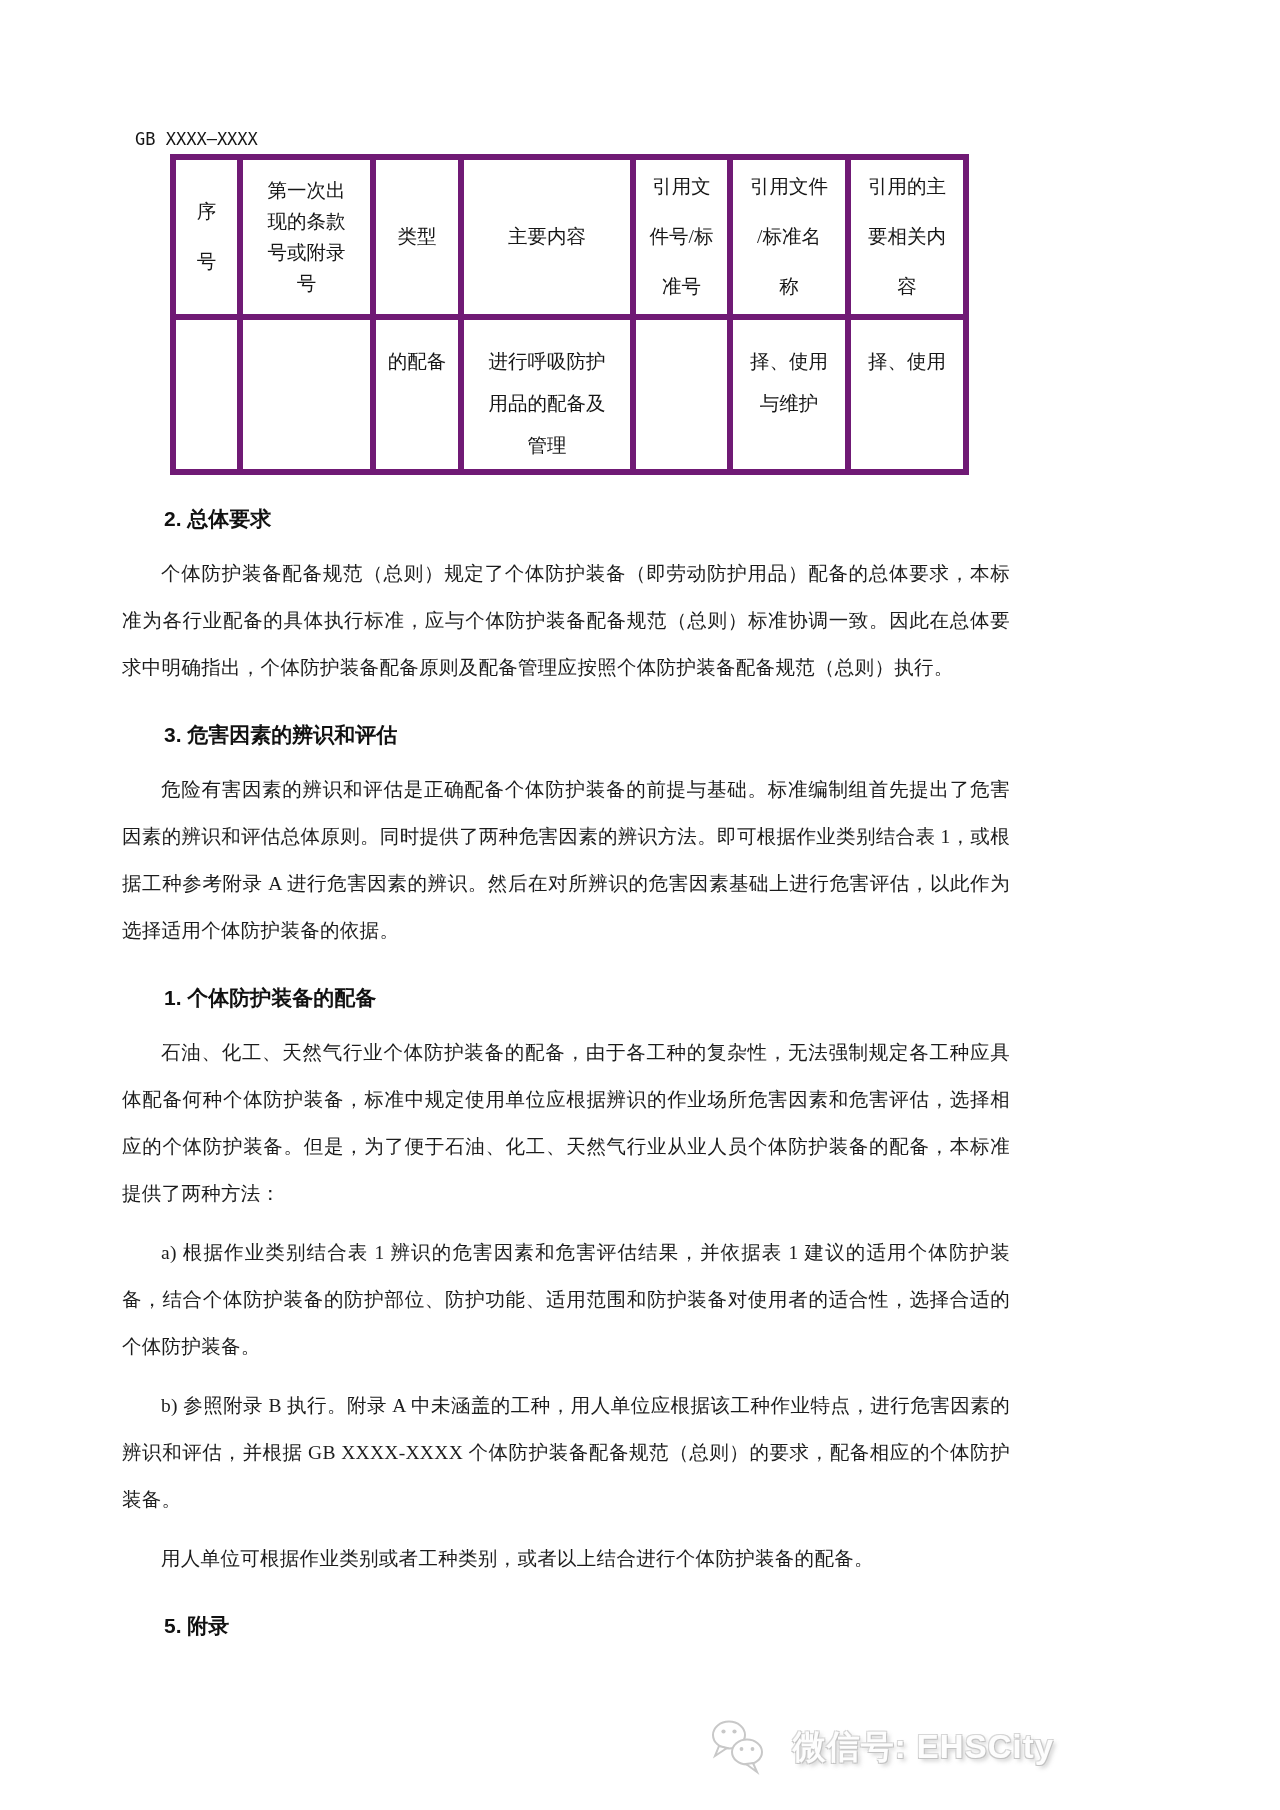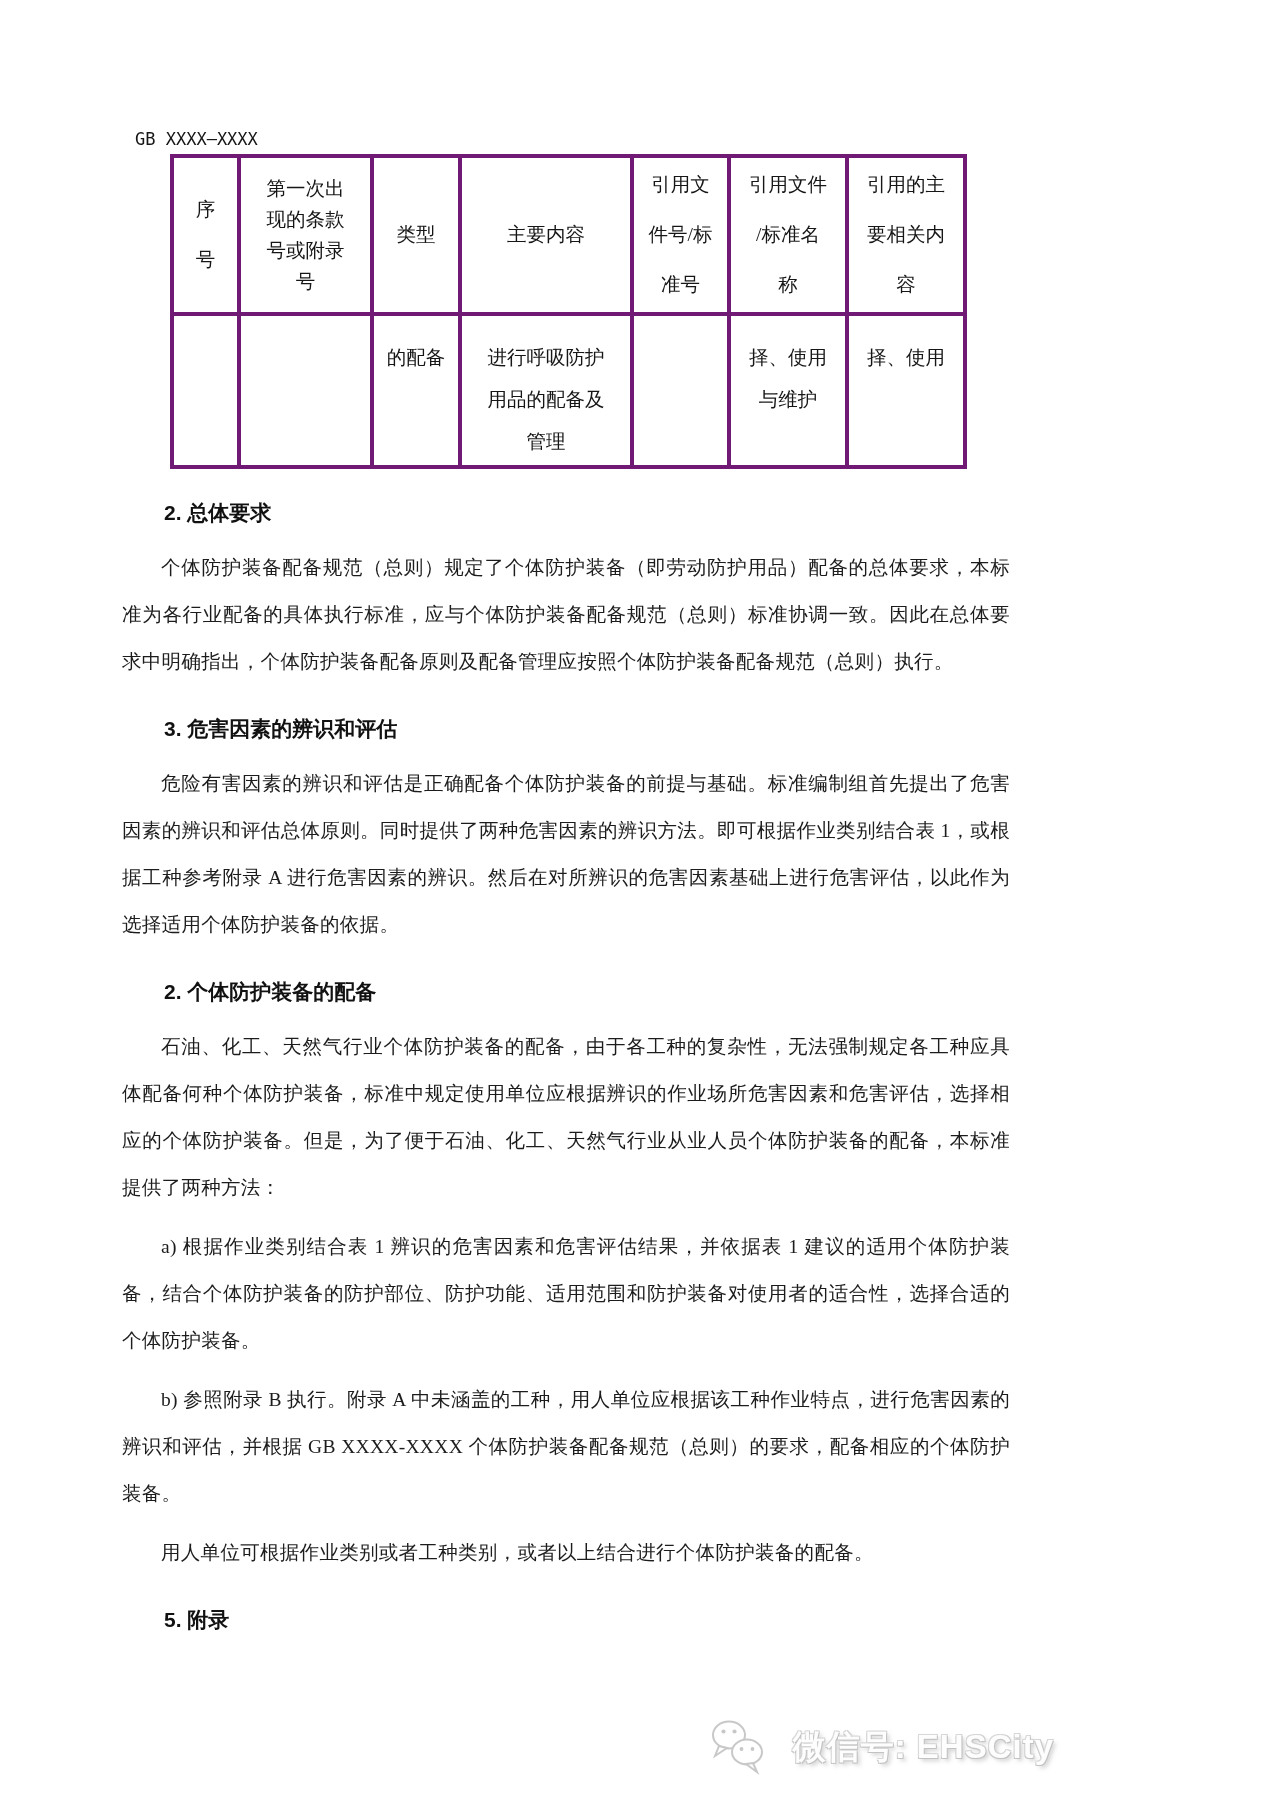--- a/index.html
+++ b/index.html
@@ -25,21 +25,21 @@
   }
   table.doc-table{
     border-collapse:collapse;
     table-layout:fixed;
     width:793px;
     margin:4px 0 0 48px;
     font-size:19.5px;
     color:#161616;
   }
   table.doc-table th, table.doc-table td{
-    border:4px solid #701a75;
+    border:6px solid #701a75;
     text-align:center;
     white-space:pre-line;
     font-weight:normal;
     padding:2px 4px;
     box-sizing:border-box;
   }
   table.doc-table thead tr{height:135px;}
   table.doc-table th{vertical-align:middle;line-height:50px;}
   table.doc-table th:nth-child(2){line-height:31px;}
   table.doc-table tbody tr{height:133px;}
@@ -143,21 +143,21 @@
             <td>择、使用</td>
           </tr>
         </tbody>
     </table>
 
     <div id="sections">
         <div class="section-heading">2. 总体要求</div>
         <p class="para">个体防护装备配备规范（总则）规定了个体防护装备（即劳动防护用品）配备的总体要求，本标准为各行业配备的具体执行标准，应与个体防护装备配备规范（总则）标准协调一致。因此在总体要求中明确指出，个体防护装备配备原则及配备管理应按照个体防护装备配备规范（总则）执行。</p>
         <div class="section-heading">3. 危害因素的辨识和评估</div>
         <p class="para">危险有害因素的辨识和评估是正确配备个体防护装备的前提与基础。标准编制组首先提出了危害因素的辨识和评估总体原则。同时提供了两种危害因素的辨识方法。即可根据作业类别结合表 1，或根据工种参考附录 A 进行危害因素的辨识。然后在对所辨识的危害因素基础上进行危害评估，以此作为选择适用个体防护装备的依据。</p>
-        <div class="section-heading">2. 个体防护装备的配备</div>
+        <div class="section-heading">1. 个体防护装备的配备</div>
         <p class="para">石油、化工、天然气行业个体防护装备的配备，由于各工种的复杂性，无法强制规定各工种应具体配备何种个体防护装备，标准中规定使用单位应根据辨识的作业场所危害因素和危害评估，选择相应的个体防护装备。但是，为了便于石油、化工、天然气行业从业人员个体防护装备的配备，本标准提供了两种方法：</p>
         <p class="para">a) 根据作业类别结合表 1 辨识的危害因素和危害评估结果，并依据表 1 建议的适用个体防护装备，结合个体防护装备的防护部位、防护功能、适用范围和防护装备对使用者的适合性，选择合适的个体防护装备。</p>
         <p class="para">b) 参照附录 B 执行。附录 A 中未涵盖的工种，用人单位应根据该工种作业特点，进行危害因素的辨识和评估，并根据 GB XXXX-XXXX 个体防护装备配备规范（总则）的要求，配备相应的个体防护装备。</p>
         <p class="para">用人单位可根据作业类别或者工种类别，或者以上结合进行个体防护装备的配备。</p>
         <div class="section-heading">5. 附录</div>
       </div>
   </div>
 
   <div class="page-number">66</div>
 

